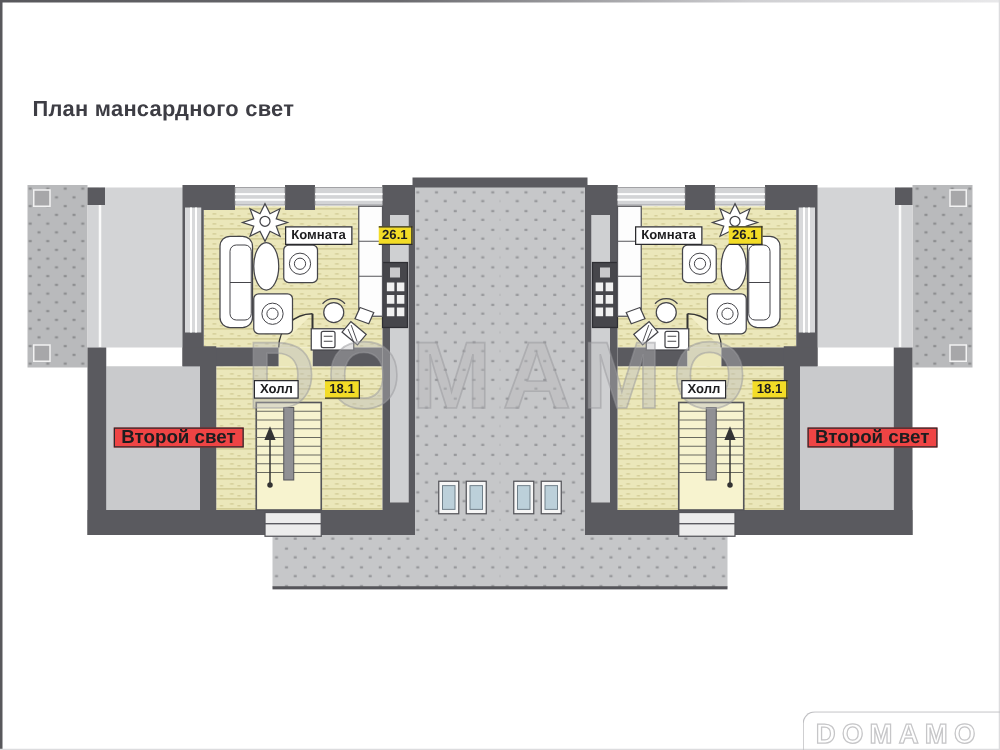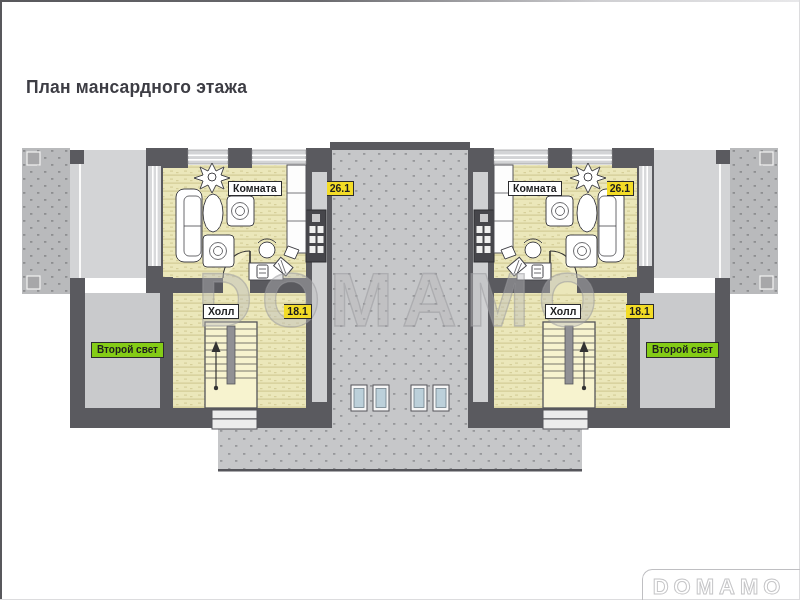--- a/index.html
+++ b/index.html
@@ -13,40 +13,40 @@
   .edge-bottom{left:0;bottom:0;width:800px;height:1px;background:#dcdcde;}
 
   .page-title{position:absolute;left:26px;top:77px;font-size:17.5px;font-weight:bold;
     color:#3d3d44;letter-spacing:0.2px;}
 
   svg{position:absolute;left:0;top:0;}
 
   .plan-label{position:absolute;display:flex;align-items:stretch;
     font-size:10.5px;font-weight:bold;color:#1d1d1f;line-height:13px;white-space:nowrap;gap:21px;}
   .label-name{background:#ffffff;border:1px solid #2b2b2e;padding:0 4px;}
-  .label-area{background:#f3dc26;border:1px solid #2b2b2e;border-left:none;padding:0 3px;margin-left:24px;}
-  .void-label{position:absolute;background:#84cc16;border:1px solid #2b2b2e;
-    font-size:10px;font-weight:bold;color:#1d1d1f;line-height:14px;padding:0 5px;
+  .label-area{background:#f3dc26;border:1px solid #2b2b2e;border-left:none;padding:0 3px;}
+  .void-label{position:absolute;background:#ef4444;border:1px solid #2b2b2e;
+    font-size:15px;font-weight:bold;color:#1d1d1f;line-height:14px;padding:0 5px;
     white-space:nowrap;}
 
   .title-block{position:absolute;left:642px;top:569px;width:158px;height:31px;
     border-top:1.5px solid #bfbfc2;border-left:1.5px solid #bfbfc2;
     border-top-left-radius:10px;}
 </style>
 </head>
 <body>
 
 <div id="stage">
 
   <div class="edge edge-top"></div>
   <div class="edge edge-left"></div>
   <div class="edge edge-right"></div>
   <div class="edge edge-bottom"></div>
 
-  <div class="page-title">План мансардного этажа</div>
+  <div class="page-title">План мансардного свет</div>
 
   <svg width="800" height="600" viewBox="0 0 800 600">
     <defs>
       <pattern id="dotsOuter" width="14" height="14" patternUnits="userSpaceOnUse">
         <rect width="14" height="14" fill="#b9babc"></rect>
         <rect x="2" y="3" width="2.4" height="1.8" fill="#8d8e90"></rect>
         <rect x="9" y="10" width="2.4" height="1.8" fill="#8d8e90"></rect>
       </pattern>
       <pattern id="dotsCenter" width="15" height="15" patternUnits="userSpaceOnUse">
         <rect width="15" height="15" fill="#c6c7c9"></rect>

